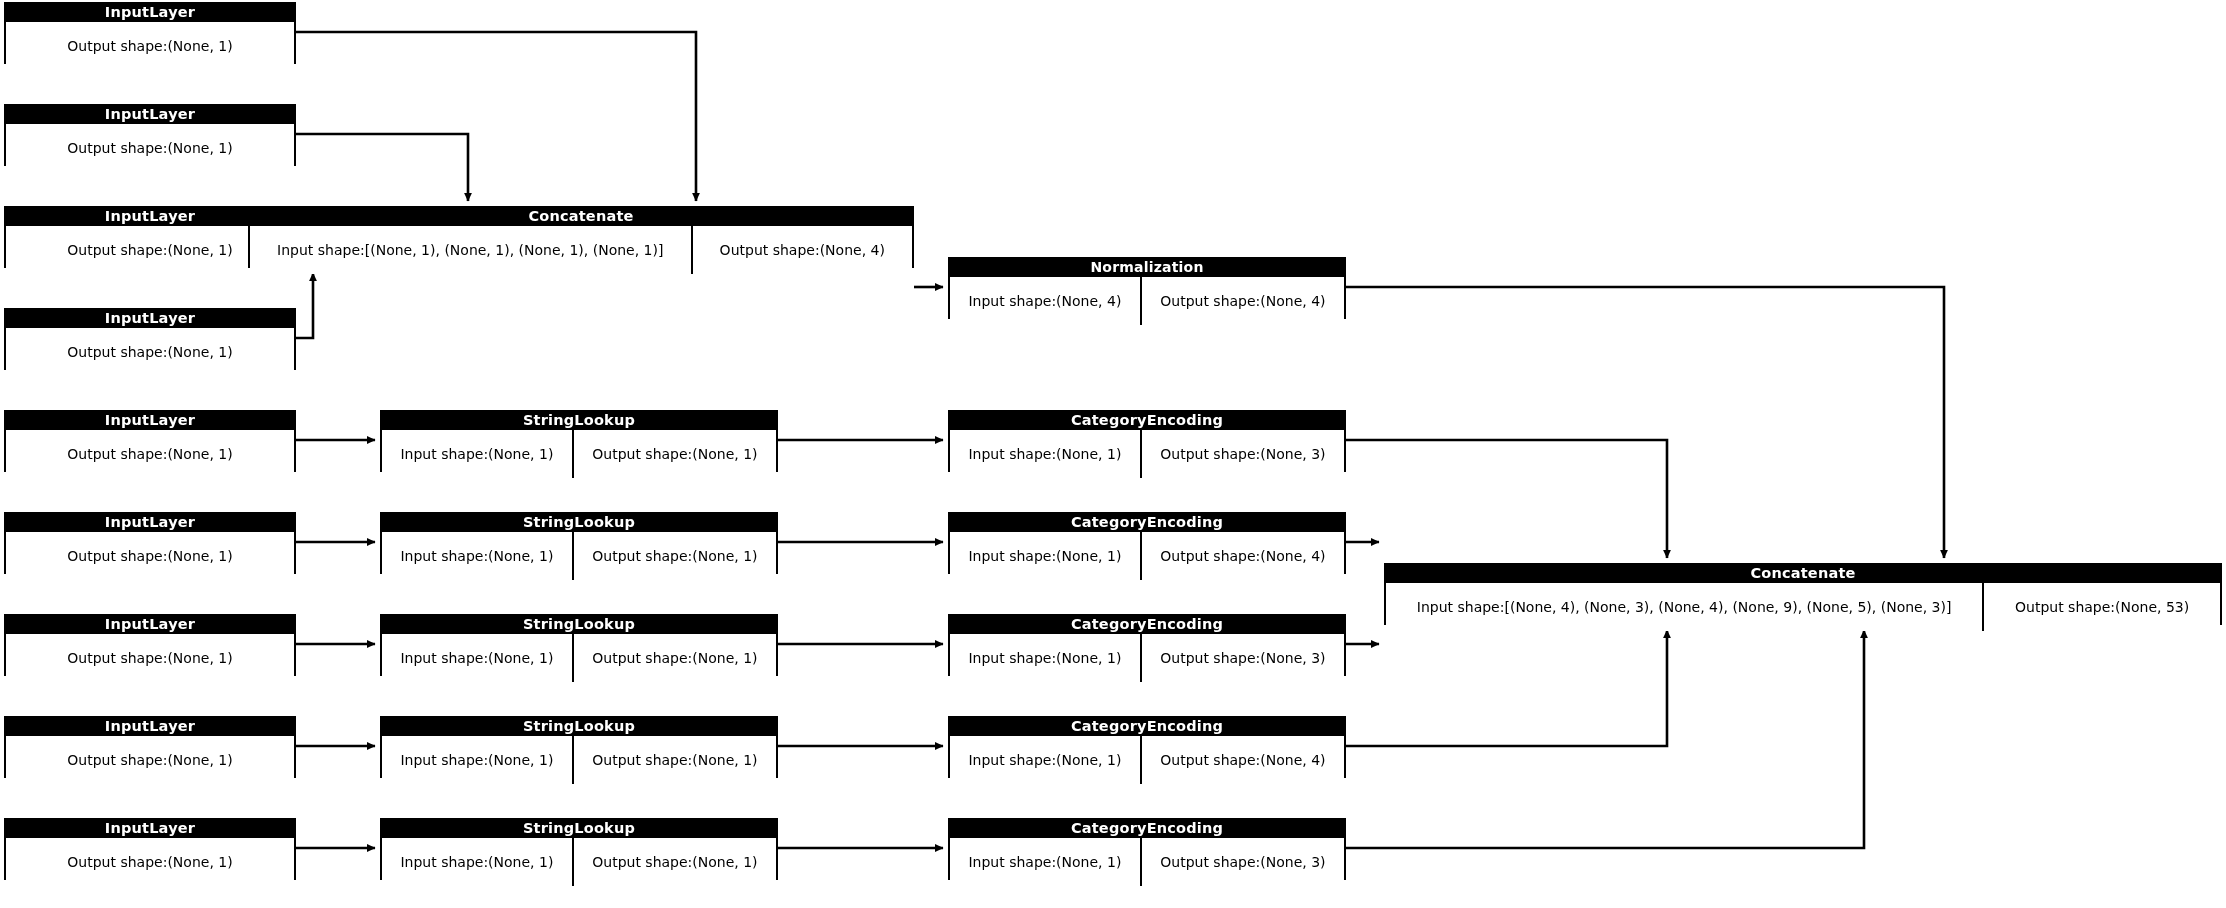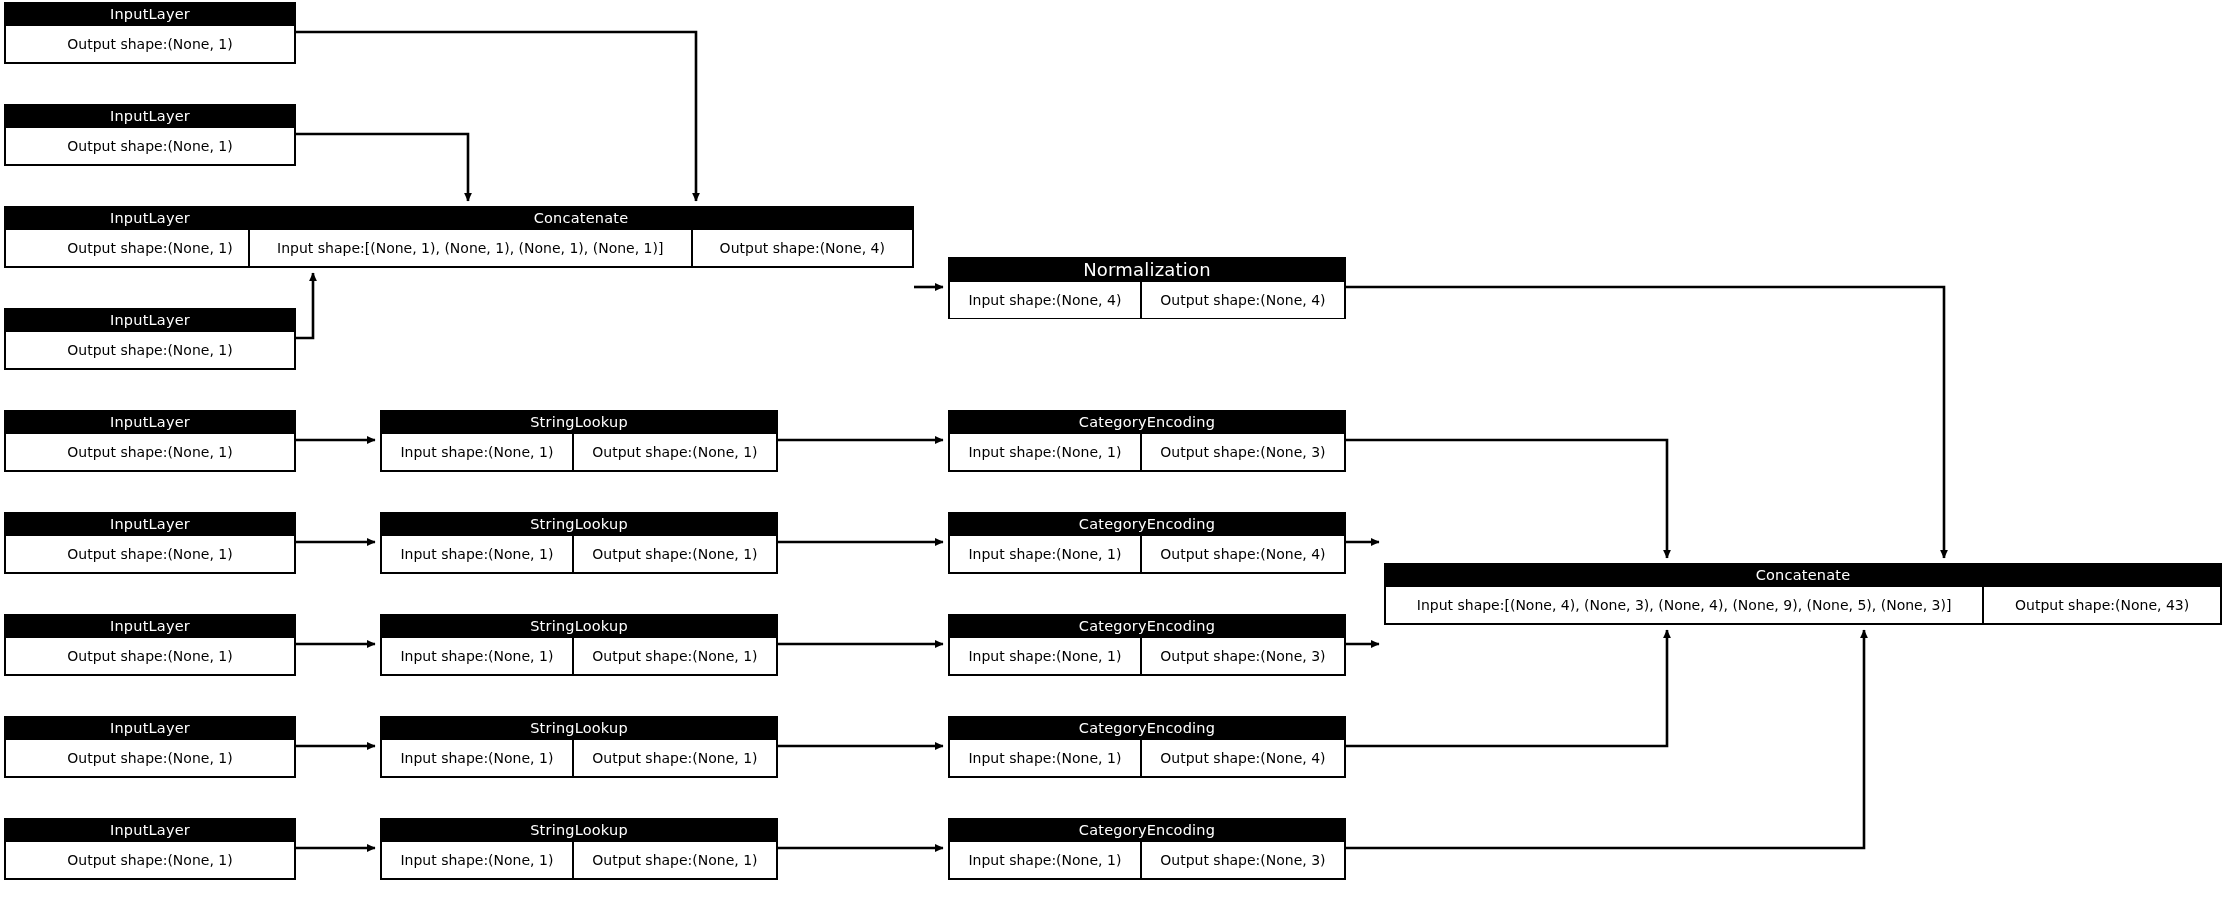--- a/index.html
+++ b/index.html
@@ -31,21 +31,21 @@
     box-sizing: border-box;
     border: 2px solid #000000;
     background: #ffffff;
     z-index: 2;
     display: flex;
     flex-direction: column;
   }
   .node-title {
     background: #000000;
     color: #ffffff;
-    font-weight: normal;
+    font-weight: bold;
     text-align: center;
     display: flex;
     align-items: center;
     justify-content: center;
     letter-spacing: 0.2px;
   }
   .node-shapes {
     display: flex;
     flex: 1 1 auto;
     background: #ffffff;
@@ -53,21 +53,21 @@
     border-top: 2px solid #000000;
   }
   .shape-cell {
     flex: 1 1 auto;
     display: flex;
     align-items: center;
     justify-content: center;
     color: #000000;
     white-space: nowrap;
     box-sizing: border-box;
-    padding: 10px 7px;
+    padding: 16px 7px;
     background: #ffffff;
   }
   .shape-cell + .shape-cell {
     border-left: 2px solid #000000;
   }
   .shape-cell b {
     font-weight: normal;
   }
   .shape-cell .lbl {
     font-weight: normal;
@@ -151,21 +151,21 @@
             <span class="lbl">Input shape: </span>
             <b>[(None, 1), (None, 1), (None, 1), (None, 1)]</b>
           </div>
           <div class="shape-cell" style="font-size: 14px;">
             <span class="lbl">Output shape: </span>
             <b>(None, 4)</b>
           </div>
         </div>
       </div>
       <div class="node" style="left: 948px; top: 257px; width: 398px; height: 62px;">
-        <div class="node-title" style="height: 30px; font-size: 18px;">Normalization</div>
+        <div class="node-title" style="height: 30px; font-size: 14px;">Normalization</div>
         <div class="node-shapes">
           <div class="shape-cell" style="font-size: 14px;">
             <span class="lbl">Input shape: </span>
             <b>(None, 4)</b>
           </div>
           <div class="shape-cell" style="font-size: 14px;">
             <span class="lbl">Output shape: </span>
             <b>(None, 4)</b>
           </div>
         </div>
@@ -347,18 +347,18 @@
       </div>
       <div class="node" style="left: 1384px; top: 563px; width: 838px; height: 62px;">
         <div class="node-title" style="height: 30px; font-size: 14.5px;">Concatenate</div>
         <div class="node-shapes">
           <div class="shape-cell" style="font-size: 14px;">
             <span class="lbl">Input shape: </span>
             <b>[(None, 4), (None, 3), (None, 4), (None, 9), (None, 5), (None, 3)]</b>
           </div>
           <div class="shape-cell" style="font-size: 14px;">
             <span class="lbl">Output shape: </span>
-            <b>(None, 43)</b>
+            <b>(None, 53)</b>
           </div>
         </div>
       </div>
     </div>
 </div>
 
 </body></html>

